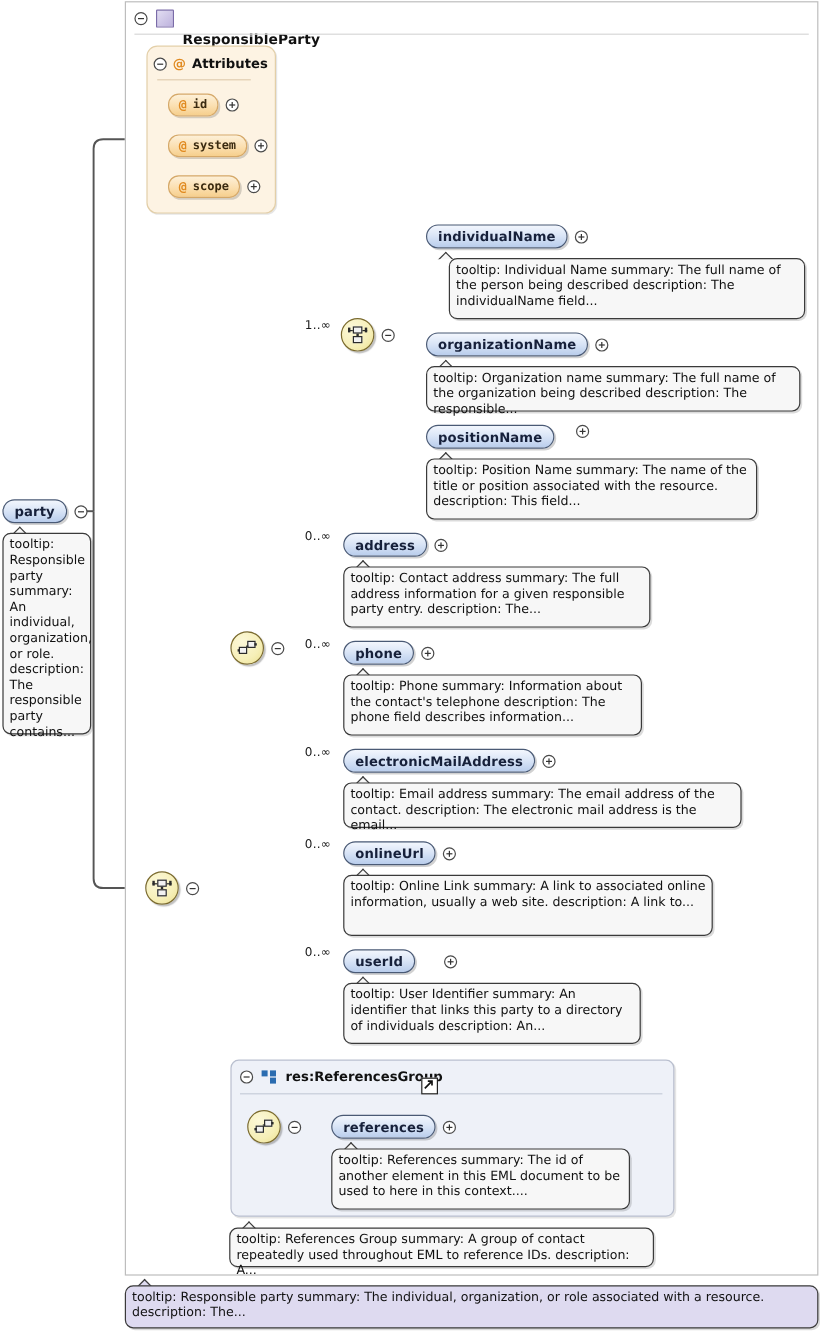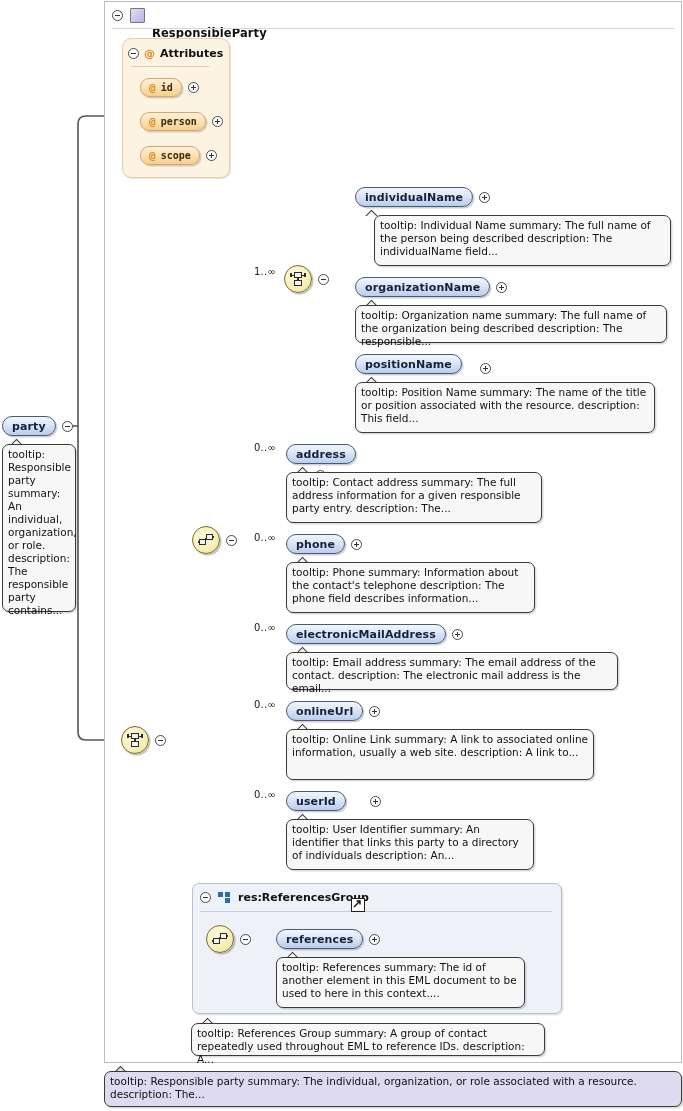--- a/index.html
+++ b/index.html
@@ -195,21 +195,21 @@
   <span class="attr-node">
     <span class="at-icon">@</span>
     <span>id</span>
   </span>
   <span class="toggle plus"></span>
 </div>
 
 <div class="abs" style="left:140px;top:112px;display:flex;align-items:center;gap:6px;">
   <span class="attr-node">
     <span class="at-icon">@</span>
-    <span>person</span>
+    <span>system</span>
   </span>
   <span class="toggle plus"></span>
 </div>
 
 <div class="abs" style="left:140px;top:146px;display:flex;align-items:center;gap:6px;">
   <span class="attr-node">
     <span class="at-icon">@</span>
     <span>scope</span>
   </span>
   <span class="toggle plus"></span>
@@ -273,29 +273,29 @@
 <div class="abs notch" style="left:363px;top:208px;"></div>
 <div class="abs tooltip" style="left:374px;top:215px;width:297px;height:51px;">tooltip: Individual Name summary: The full name of the person being described description: The individualName field...</div>
 
 <div class="abs" style="left:355px;top:277px;display:flex;align-items:center;gap:6px;">
   <span class="node">organizationName</span>
   <span class="toggle plus"></span>
 </div>
 <div class="abs notch" style="left:363px;top:298px;"></div>
 <div class="abs tooltip" style="left:355px;top:305px;width:312px;height:38px;">tooltip: Organization name summary: The full name of the organization being described description: The responsible...</div>
 
-<div class="abs" style="left:355px;top:354px;display:flex;align-items:flex-end;gap:18px;">
+<div class="abs" style="left:355px;top:354px;display:flex;align-items:flex-start;gap:18px;">
   <span class="node">positionName</span>
   <span class="toggle plus"></span>
 </div>
 <div class="abs notch" style="left:363px;top:375px;"></div>
-<div class="abs tooltip" style="left:355px;top:382px;width:300px;height:51px;">tooltip: Position Name summary: The name of the title or position associated with the resource. description: This field...</div>
+<div class="abs tooltip" style="left:355px;top:382px;width:276px;height:51px;">tooltip: Position Name summary: The name of the title or position associated with the resource. description: This field...</div>
 
 <div class="abs card" style="left:254px;top:442px;">0..∞</div>
-<div class="abs" style="left:286px;top:444px;display:flex;align-items:center;gap:6px;flex-direction:column;">
+<div class="abs" style="left:286px;top:444px;display:flex;align-items:center;gap:6px;">
   <span class="node">address</span>
   <span class="toggle plus"></span>
 </div>
 <div class="abs notch" style="left:294px;top:465px;"></div>
 <div class="abs tooltip" style="left:286px;top:472px;width:256px;height:51px;">tooltip: Contact address summary: The full address information for a given responsible party entry. description: The...</div>
 
 <div class="abs card" style="left:254px;top:532px;">0..∞</div>
 <div class="abs" style="left:286px;top:534px;display:flex;align-items:center;gap:6px;">
   <span class="node">phone</span>
   <span class="toggle plus"></span>

